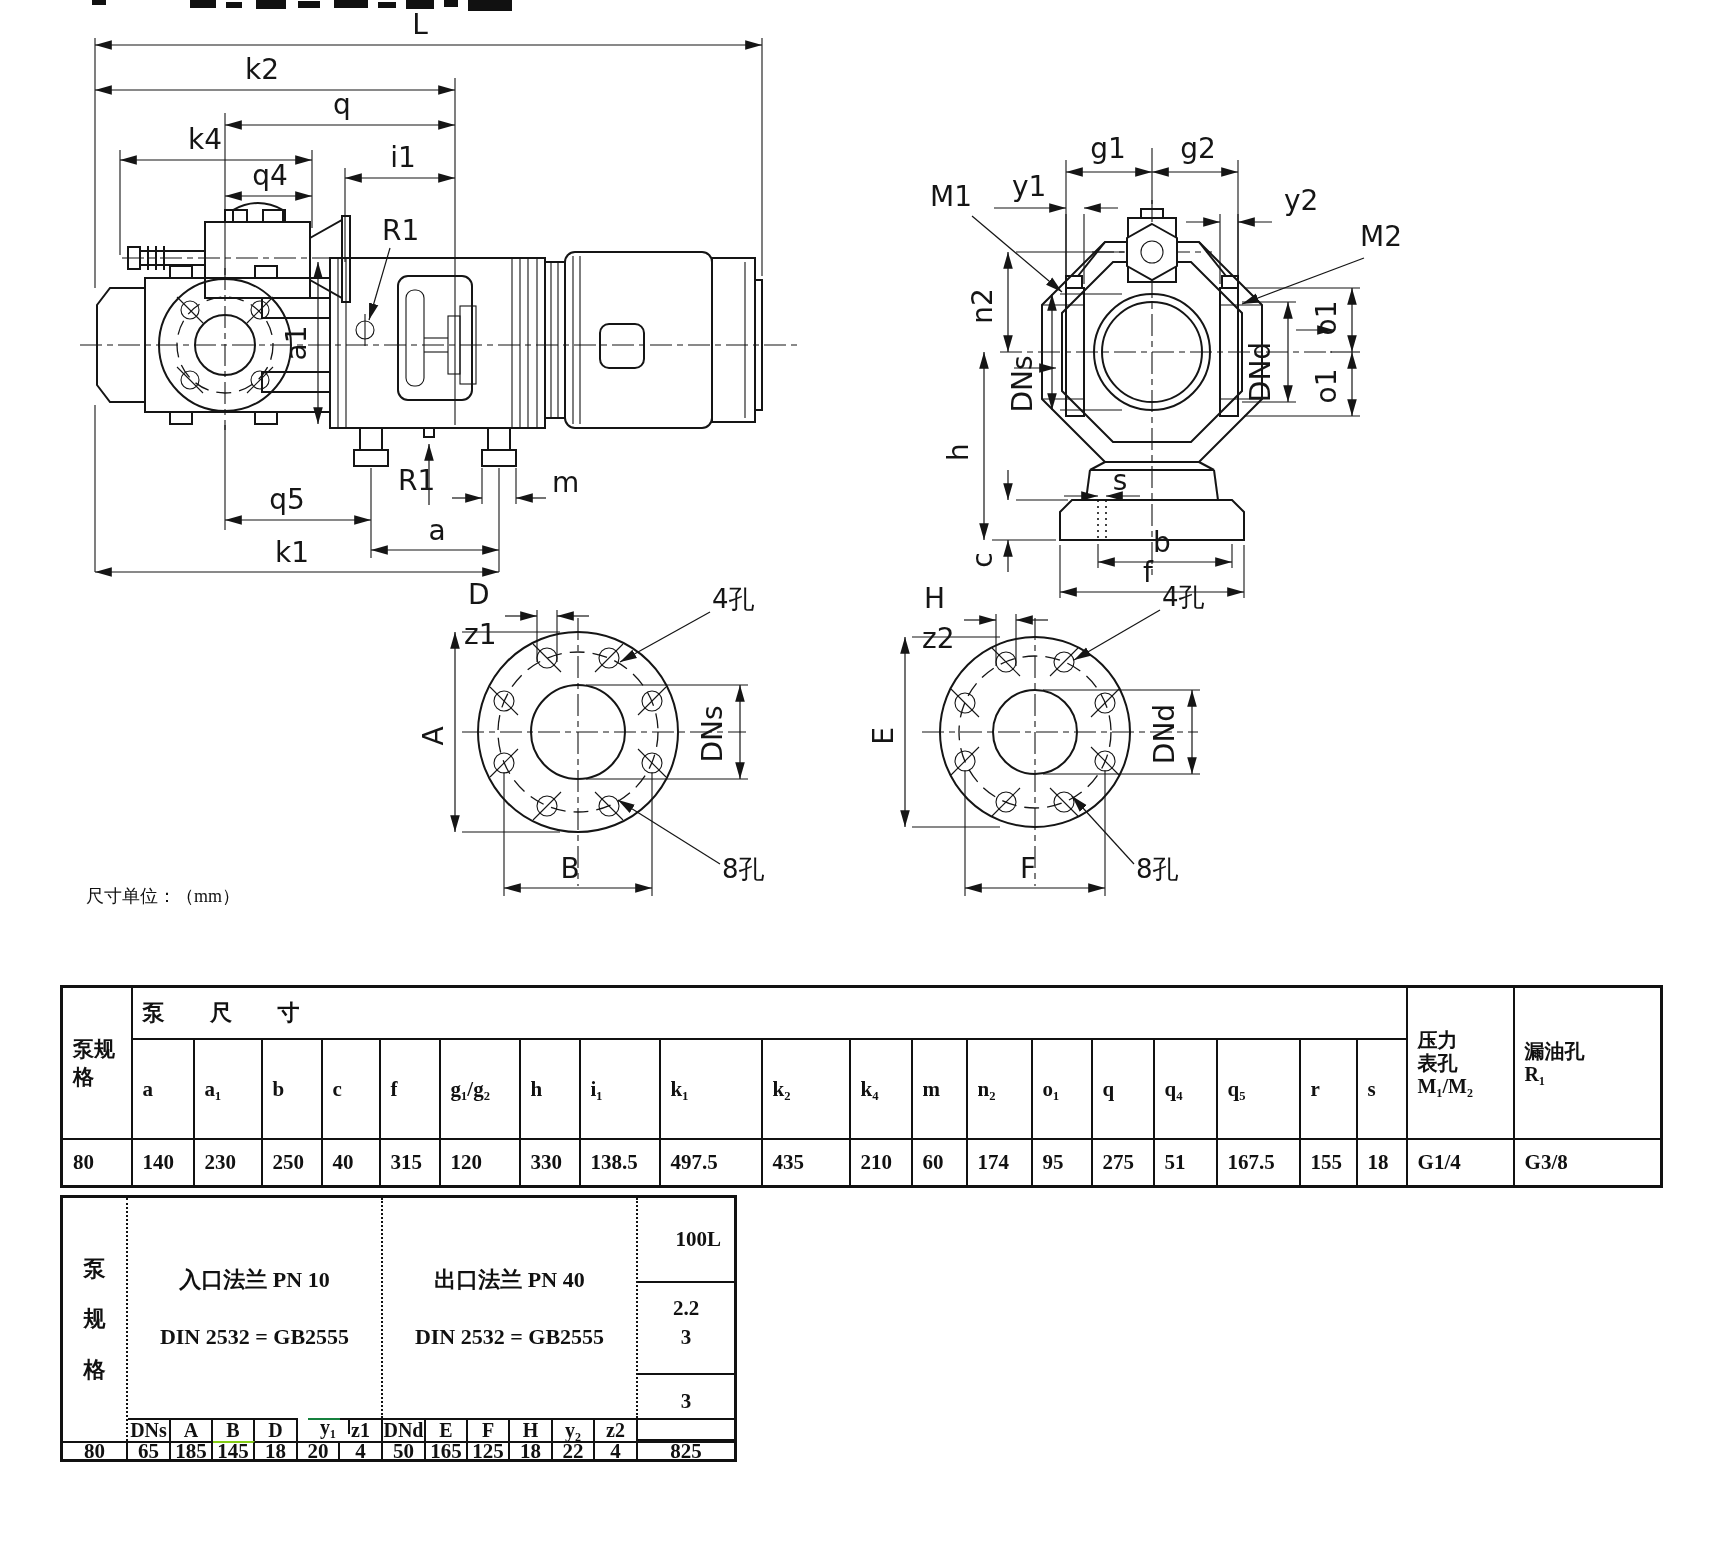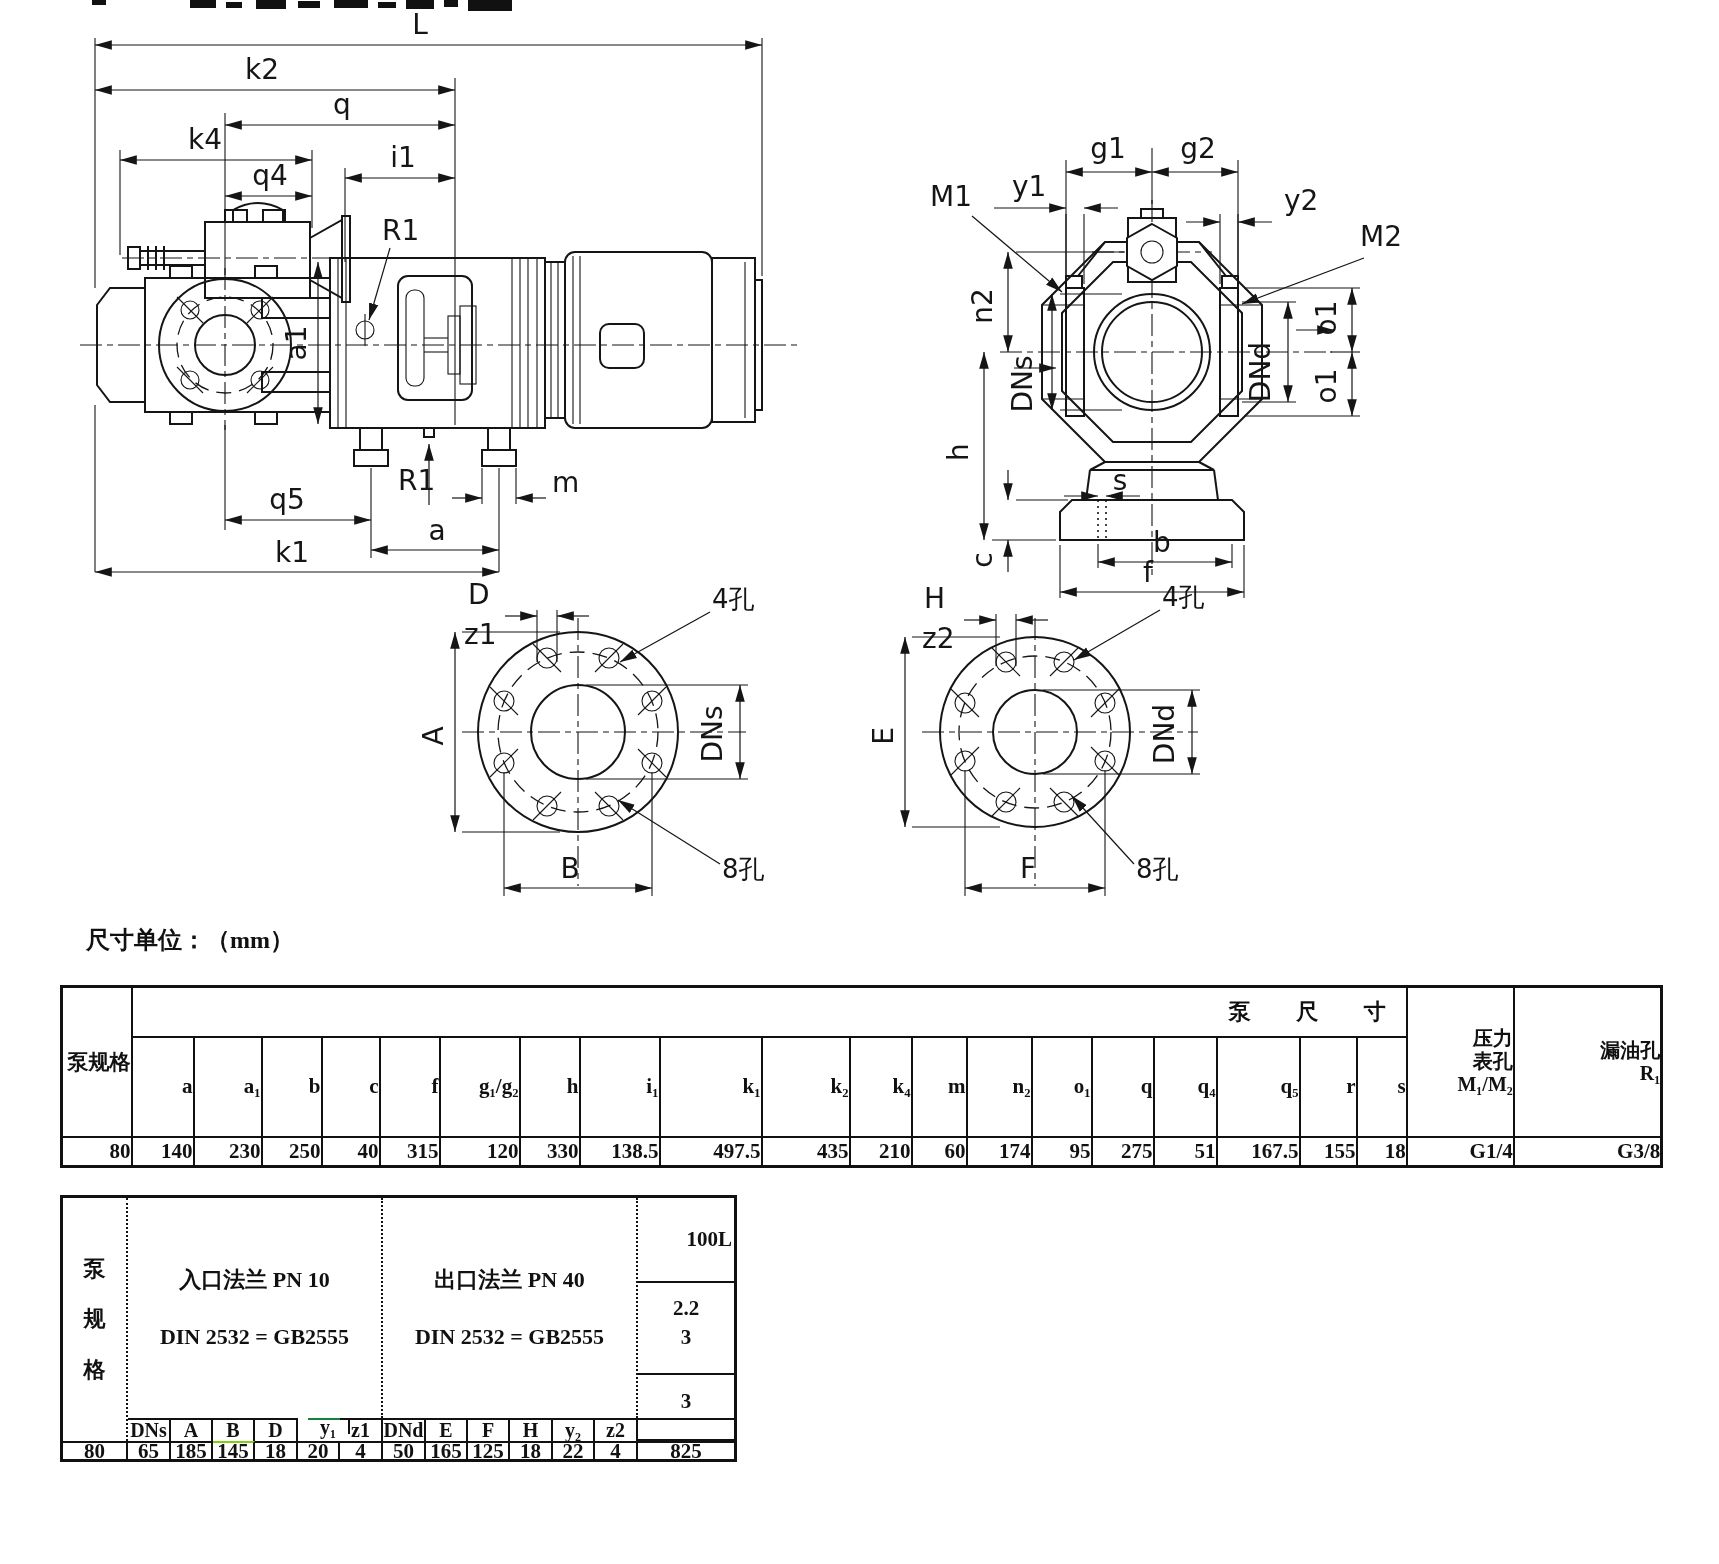--- a/index.html
+++ b/index.html
@@ -9,24 +9,24 @@
   .obj{stroke:#151515;stroke-width:2;fill:none}
   .objf{stroke:#151515;stroke-width:2;fill:#fff}
   .blk{fill:#111;stroke:none}
   .thin{stroke:#151515;stroke-width:1.1;fill:none}
   .dim{stroke:#151515;stroke-width:1.2;fill:none}
   .cl{stroke:#151515;stroke-width:1.1;fill:none;stroke-dasharray:22 5 6 5}
   .bc{stroke:#151515;stroke-width:1.3;fill:none;stroke-dasharray:15 8}
   .dt{stroke:#151515;stroke-width:1.6;fill:none;stroke-dasharray:2 4}
   text.dl{font-size:28px}
   text.dlc{font-size:26px}
-  #unit-note{position:absolute;left:86px;top:924px;font-size:24px;font-weight:700}
+  #unit-note{position:absolute;left:86px;top:884px;font-size:18px;font-weight:400}
   
   #main-table{position:absolute;left:60px;top:985px;border-collapse:collapse;table-layout:fixed;width:1600px;border:3px solid #111}
-  #main-table td,#main-table th{border:2px solid #111;text-align:right;vertical-align:middle;font-weight:600;padding:0;font-size:21px}
+  #main-table td,#main-table th{border:2px solid #111;text-align:left;vertical-align:middle;font-weight:600;padding:10px;font-size:21px}
   #main-table .grp{font-size:22px;letter-spacing:20px;font-weight:700}
   #main-table .hd2{height:100px;font-size:22px}
   #main-table .r1{height:50px}
   #main-table .r3{height:30px;font-size:21px}
   #main-table .ml{line-height:1.15;font-size:20px}
   
   #flange-table{position:absolute;left:60px;top:1195px;width:677px;height:267px;border:3px solid #111;box-sizing:border-box}
   .cell{position:absolute;box-sizing:border-box;display:flex;align-items:center;justify-content:center;font-weight:600}
   .dotr{border-right:2px dotted #111}
   .solb{border-bottom:2px solid #111}
@@ -519,21 +519,21 @@
   <div class="cell vstack dotr flg-title" style="left:65px;top:0;width:255px;height:220px">
     <div>入口法兰 PN 10</div>
     <div>DIN 2532 = GB2555</div>
   </div>
 
   <div class="cell vstack dotr flg-title" style="left:320px;top:0;width:255px;height:220px">
     <div>出口法兰 PN 40</div>
     <div>DIN 2532 = GB2555</div>
   </div>
 
-  <div class="cell solb" style="left:575px;top:0;width:96px;height:85px;font-size:21px;justify-content:flex-end;padding-right:2px">100L</div>
+  <div class="cell solb" style="left:575px;top:0;width:96px;height:85px;font-size:21px;justify-content:flex-end;padding-right:13px">100L</div>
   <div class="cell vstack solb" style="left:575px;top:75px;width:96px;height:102px;font-size:21px;line-height:1.4">
     <div>2.2</div>
     <div>3</div>
   </div>
   <div class="cell" style="left:575px;top:187px;width:96px;height:33px;font-size:21px">3</div>
   <div class="cell solb" style="left:575px;top:220px;width:96px;height:23px;border-top:2px solid #111"></div>
 
   <div class="cell subhd solr" style="left:65px;top:220px;width:43px;height:23px;border-top:2px solid #111">DNs</div>
   <div class="cell subhd solr" style="left:108px;top:220px;width:42px;height:23px;border-top:2px solid #111">A</div>
   <div class="cell subhd solr" style="left:150px;top:220px;width:42px;height:23px;border-top:2px solid #111">B</div>

